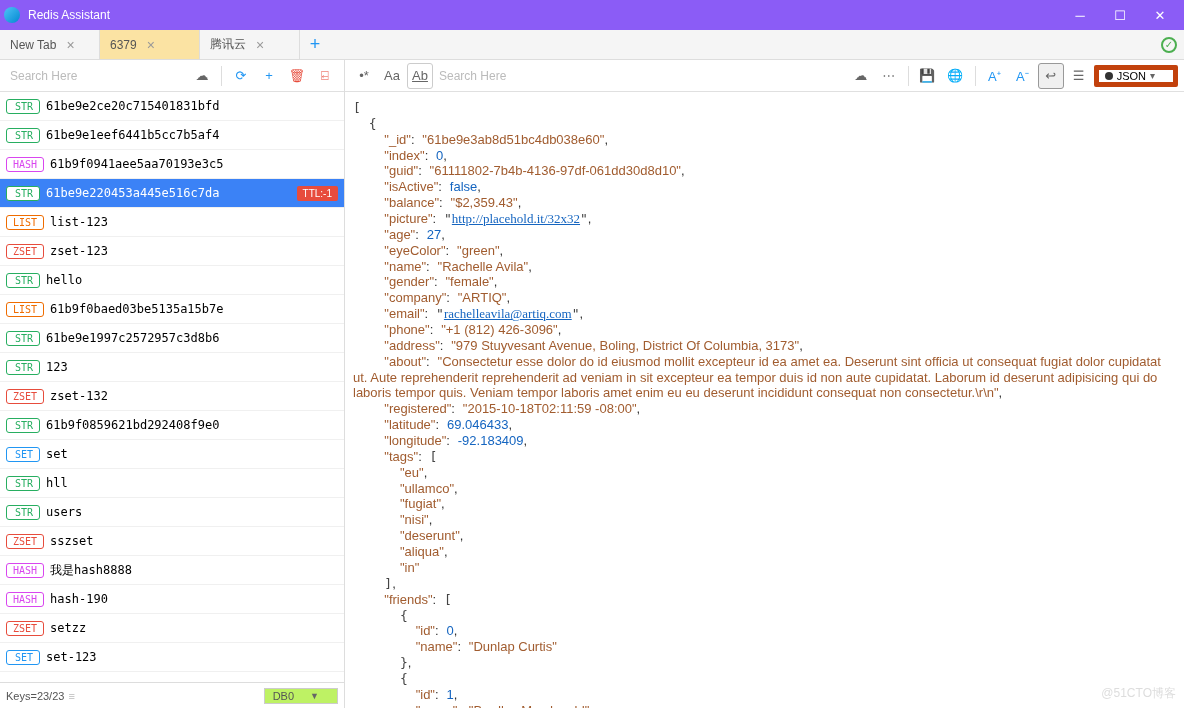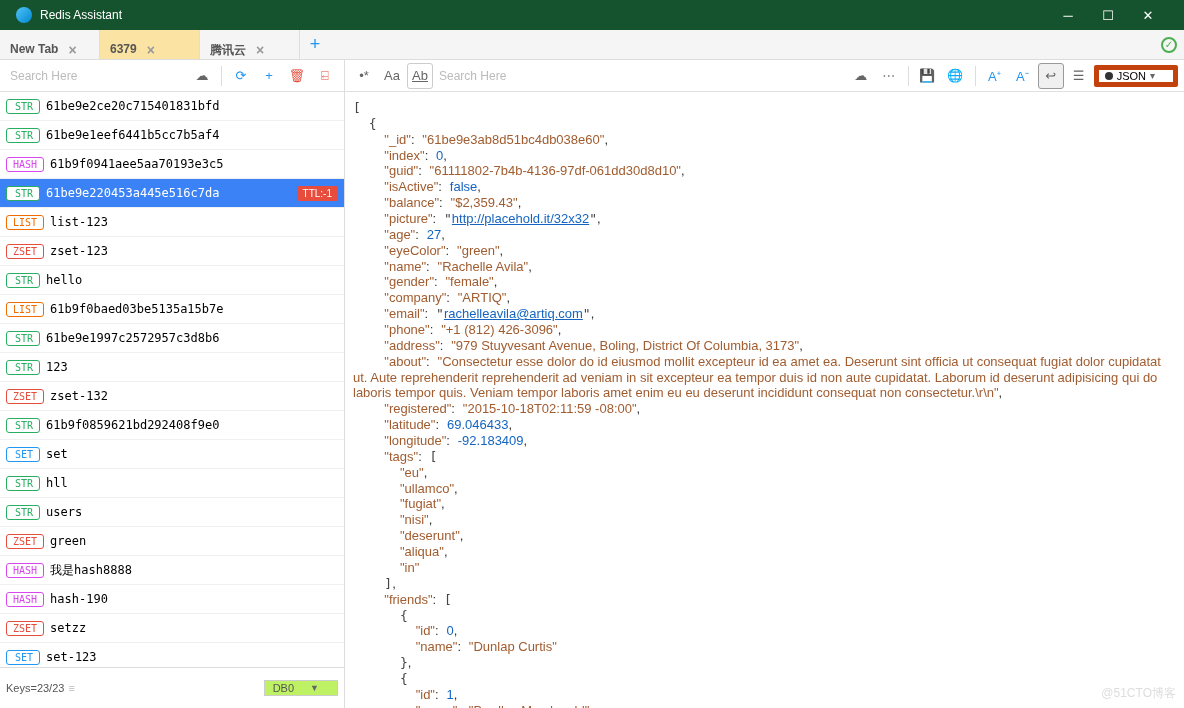--- a/index.html
+++ b/index.html
@@ -1,24 +1,24 @@
 <!DOCTYPE html>
 <html><head>
 <meta charset="utf-8">
 <style>
 * { box-sizing: border-box; margin: 0; padding: 0; font-family: "Segoe UI", Arial, sans-serif; }
 body { width: 1184px; height: 708px; overflow: hidden; background: #fff; display: flex; flex-direction: column; }
 
-.titlebar { height: 30px; background: #14532d; color: #fff; display: flex; align-items: center; padding: 0 16px; font-size: 12px; justify-content: space-between; }
+.titlebar { height: 30px; background: #8b5cf6; color: #fff; display: flex; align-items: center; padding: 0 4px; font-size: 12px; justify-content: space-between; }
 .titlebar .logo { width: 16px; height: 16px; border-radius: 50%; background: linear-gradient(135deg,#4fc3f7,#0288d1); margin-right: 8px; }
 .titlebar .spacer { flex: 1; }
 .titlebar .winbtn { width: 40px; height: 30px; display: flex; align-items: center; justify-content: center; color: #fff; font-size: 13px; }
 
 .tabbar { height: 30px; background: #f5f5f5; border-bottom: 1px solid #ddd; display: flex; align-items: stretch; }
-.tab { display: flex; align-items: flex-start; padding: 12px 10px; border-right: 1px solid #ddd; font-size: 12px; color: #555; gap: 10px; min-width: 100px; font-weight: bold; }
+.tab { display: flex; align-items: center; padding: 12px 10px; border-right: 1px solid #ddd; font-size: 12px; color: #555; gap: 10px; min-width: 100px; }
 .tab.active { background: #fbe3a3; }
 .tab .close { color: #999; font-size: 14px; }
 .tab-add { width: 30px; display: flex; align-items: center; justify-content: center; color: #2196F3; font-size: 18px; }
 .tabbar .spacer { flex: 1; }
 .tab-status { width: 30px; display: flex; align-items: center; justify-content: center; }
 .tab-status .circle { width: 16px; height: 16px; border: 2px solid #4caf50; border-radius: 50%; display:flex;align-items:center;justify-content:center;color:#4caf50;font-size:10px;}
 
 .main { flex: 1; display: flex; overflow: hidden; }
 .sidebar { width: 345px; border-right: 1px solid #ddd; display: flex; flex-direction: column; }
 .content { flex: 1; display: flex; flex-direction: column; overflow: hidden; }
@@ -44,34 +44,34 @@
 .keyrow .type { font-size: 10px; padding: 1px 6px; border-radius: 3px; border: 1px solid; font-family: monospace; min-width: 34px; text-align: right; background:#fff;}
 .keyrow.selected .type { background: #fff; }
 .type-STR  { color: #27ae60; border-color: #27ae60; }
 .type-HASH { color: #d946ef; border-color: #d946ef; }
 .type-ZSET { color: #e74c3c; border-color: #e74c3c; }
 .type-SET  { color: #2196F3; border-color: #2196F3; }
 .type-LIST { color: #ef6c00; border-color: #ef6c00; }
 .keyrow .key { flex: 1; font-family: Consolas, monospace; overflow: hidden; text-overflow: ellipsis; white-space: nowrap; }
 .keyrow .ttl { background: #e74c3c; color: #fff; font-size: 10px; padding: 2px 6px; border-radius: 2px; }
 
-.statusbar { height: 41px; border-top: 1px solid #ddd; display: flex; align-items: center; padding: 0 6px; font-size: 11px; color: #555; }
+.statusbar { height: 26px; border-top: 1px solid #ddd; display: flex; align-items: center; padding: 0 6px; font-size: 11px; color: #555; }
 .statusbar .spacer { flex: 1; }
 .dbsel { border: 1px solid #ccc; padding: 1px 18px 1px 8px; font-size: 11px; background: #bef264; display:flex;align-items:center;gap:16px;}
 .dbsel .chev{font-size:9px;color:#666;}
 
 .content-toolbar { height: 32px; border-bottom: 1px solid #e0e0e0; display: flex; align-items: center; padding: 0 6px; gap: 2px; }
 
 .json-view { flex: 1; overflow: auto; padding: 8px 12px 8px 8px; font-family: Consolas, monospace; font-size: 13px; line-height: 1.22; white-space: pre-wrap; color: #444; position:relative;}
 .jkey { color: #a15c2f; }
 .jstr { color: #a15c2f; }
 .jnum { color: #1565c0; }
 .jbool{ color: #1565c0; }
 .jpunct { color: #333; }
-.jlink { color: #1565c0; text-decoration: underline; }
+.jlink { color: #1565c0; text-decoration: underline; font-family: Liberation Serif, serif; }
 .watermark{position:fixed;bottom:6px;right:8px;color:#ddd;font-size:12px;pointer-events:none;}
 </style>
 </head>
 <body>
 
 <div class="titlebar">
   <div class="logo"></div>
   <span>Redis Assistant</span>
   <div class="spacer"></div>
   <div class="winbtn">─</div>
@@ -169,21 +169,21 @@
         <div class="keyrow">
           <span class="type type-STR">STR</span>
           <span class="key">hll</span>
         </div>
         <div class="keyrow">
           <span class="type type-STR">STR</span>
           <span class="key">users</span>
         </div>
         <div class="keyrow">
           <span class="type type-ZSET">ZSET</span>
-          <span class="key">green</span>
+          <span class="key">sszset</span>
         </div>
         <div class="keyrow">
           <span class="type type-HASH">HASH</span>
           <span class="key">我是hash8888</span>
         </div>
         <div class="keyrow">
           <span class="type type-HASH">HASH</span>
           <span class="key">hash-190</span>
         </div>
         <div class="keyrow">

